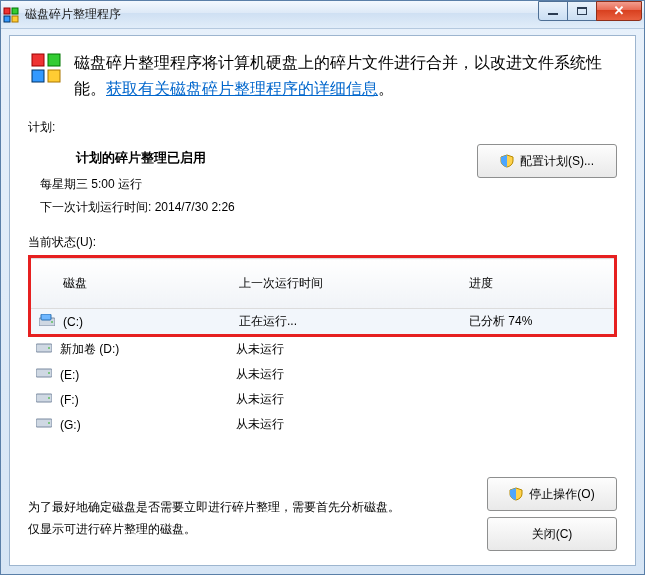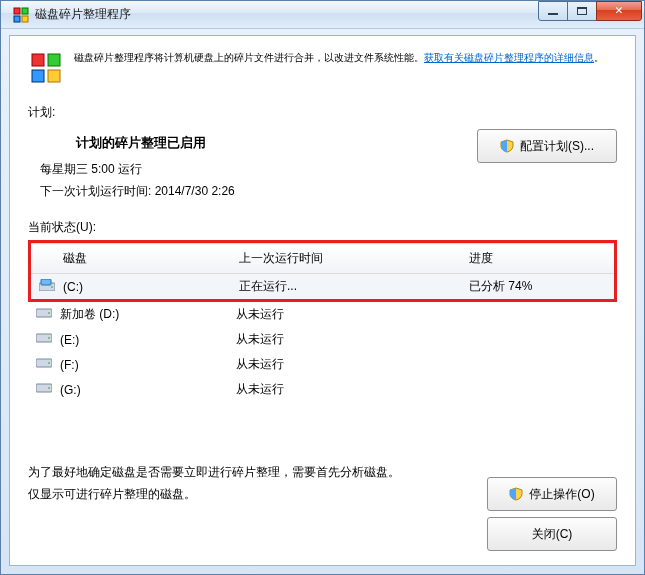--- a/index.html
+++ b/index.html
@@ -19,22 +19,21 @@
     background: linear-gradient(to bottom, #e8f1fb 0%, #d6e5f5 100%);
     border: 1px solid #5a7fa8;
     position: relative;
   }
   .titlebar {
     height: 28px;
     background: linear-gradient(to bottom, #f3f8fe 0%, #dde9f7 45%, #cfe0f3 46%, #e1edf9 100%);
     border-bottom: 1px solid #b5c9df;
     display: flex;
     align-items: center;
-    padding-left: 12px;
-    font-family: Liberation Mono, monospace;
+    padding-left: 2px;
   }
   .titlebar .app-icon {
     width:16px; height:16px; margin-right:6px;
     display:flex; align-items:center; justify-content:center;
   }
   .titlebar .title { font-size:12px; color:#1a1a1a; flex:1; }
   .win-controls { display:flex; height:20px; margin-right:2px; margin-top:-8px;}
   .win-btn {
     width:30px; height:20px; border:1px solid #4e6f95;
     background: linear-gradient(to bottom,#e9f2fb,#cadef3);
@@ -58,21 +57,21 @@
   .client {
     position:absolute;
     left:8px; right:8px; top:34px; bottom:8px;
     background:#fff;
     border:1px solid #9db5cf;
   }
   .inner { padding:14px 18px 14px 18px; height:100%; position:relative; }
 
   .intro { display:flex; margin-bottom:18px; }
   .intro-icon { width:36px; height:36px; flex:0 0 36px; margin-right:10px; display:flex; align-items:center; justify-content:center;}
-  .intro-text { font-size:10px; line-height:1.6; }
+  .intro-text { font-size:16px; line-height:1.6; }
   .intro-text a { color:#0066cc; text-decoration:underline; }
 
   .section-label { margin-bottom:8px; }
 
   .plan-row { display:flex; align-items:flex-start; margin-bottom:16px; }
   .plan-text { flex:1; line-height:1.9; padding-top:2px; padding-left:12px;}
   .plan-text .h { font-weight:bold; font-size:13px; margin-bottom:2px;margin-left:36px; }
   .cfg-btn, .footer-btn {
     height:20px;
     background: linear-gradient(to bottom,#fdfdfd,#e9e9e9);
@@ -87,21 +86,21 @@
   .shield { width:14px; height:14px; }
 
   .status-label { margin-bottom:4px; }
 
   .disk-table { width:100%; border-collapse:collapse; }
   .disk-table th {
     text-align:left; font-weight:normal;
     background: linear-gradient(to bottom,#ffffff,#f0f3f7);
     border-top:1px solid #dcdcdc;
     border-bottom:1px solid #dcdcdc;
-    padding:6px 8px;
+    padding:16px 8px;
     font-size:12px;
   }
   .disk-table td {
     padding:4px 8px;
     font-size:12px;
     vertical-align:middle;
   }
   .disk-table td.icon-cell { width:22px; padding-right:0;}
   .drive-icon { width:16px; height:12px; display:inline-block; }
   .highlight-box {

